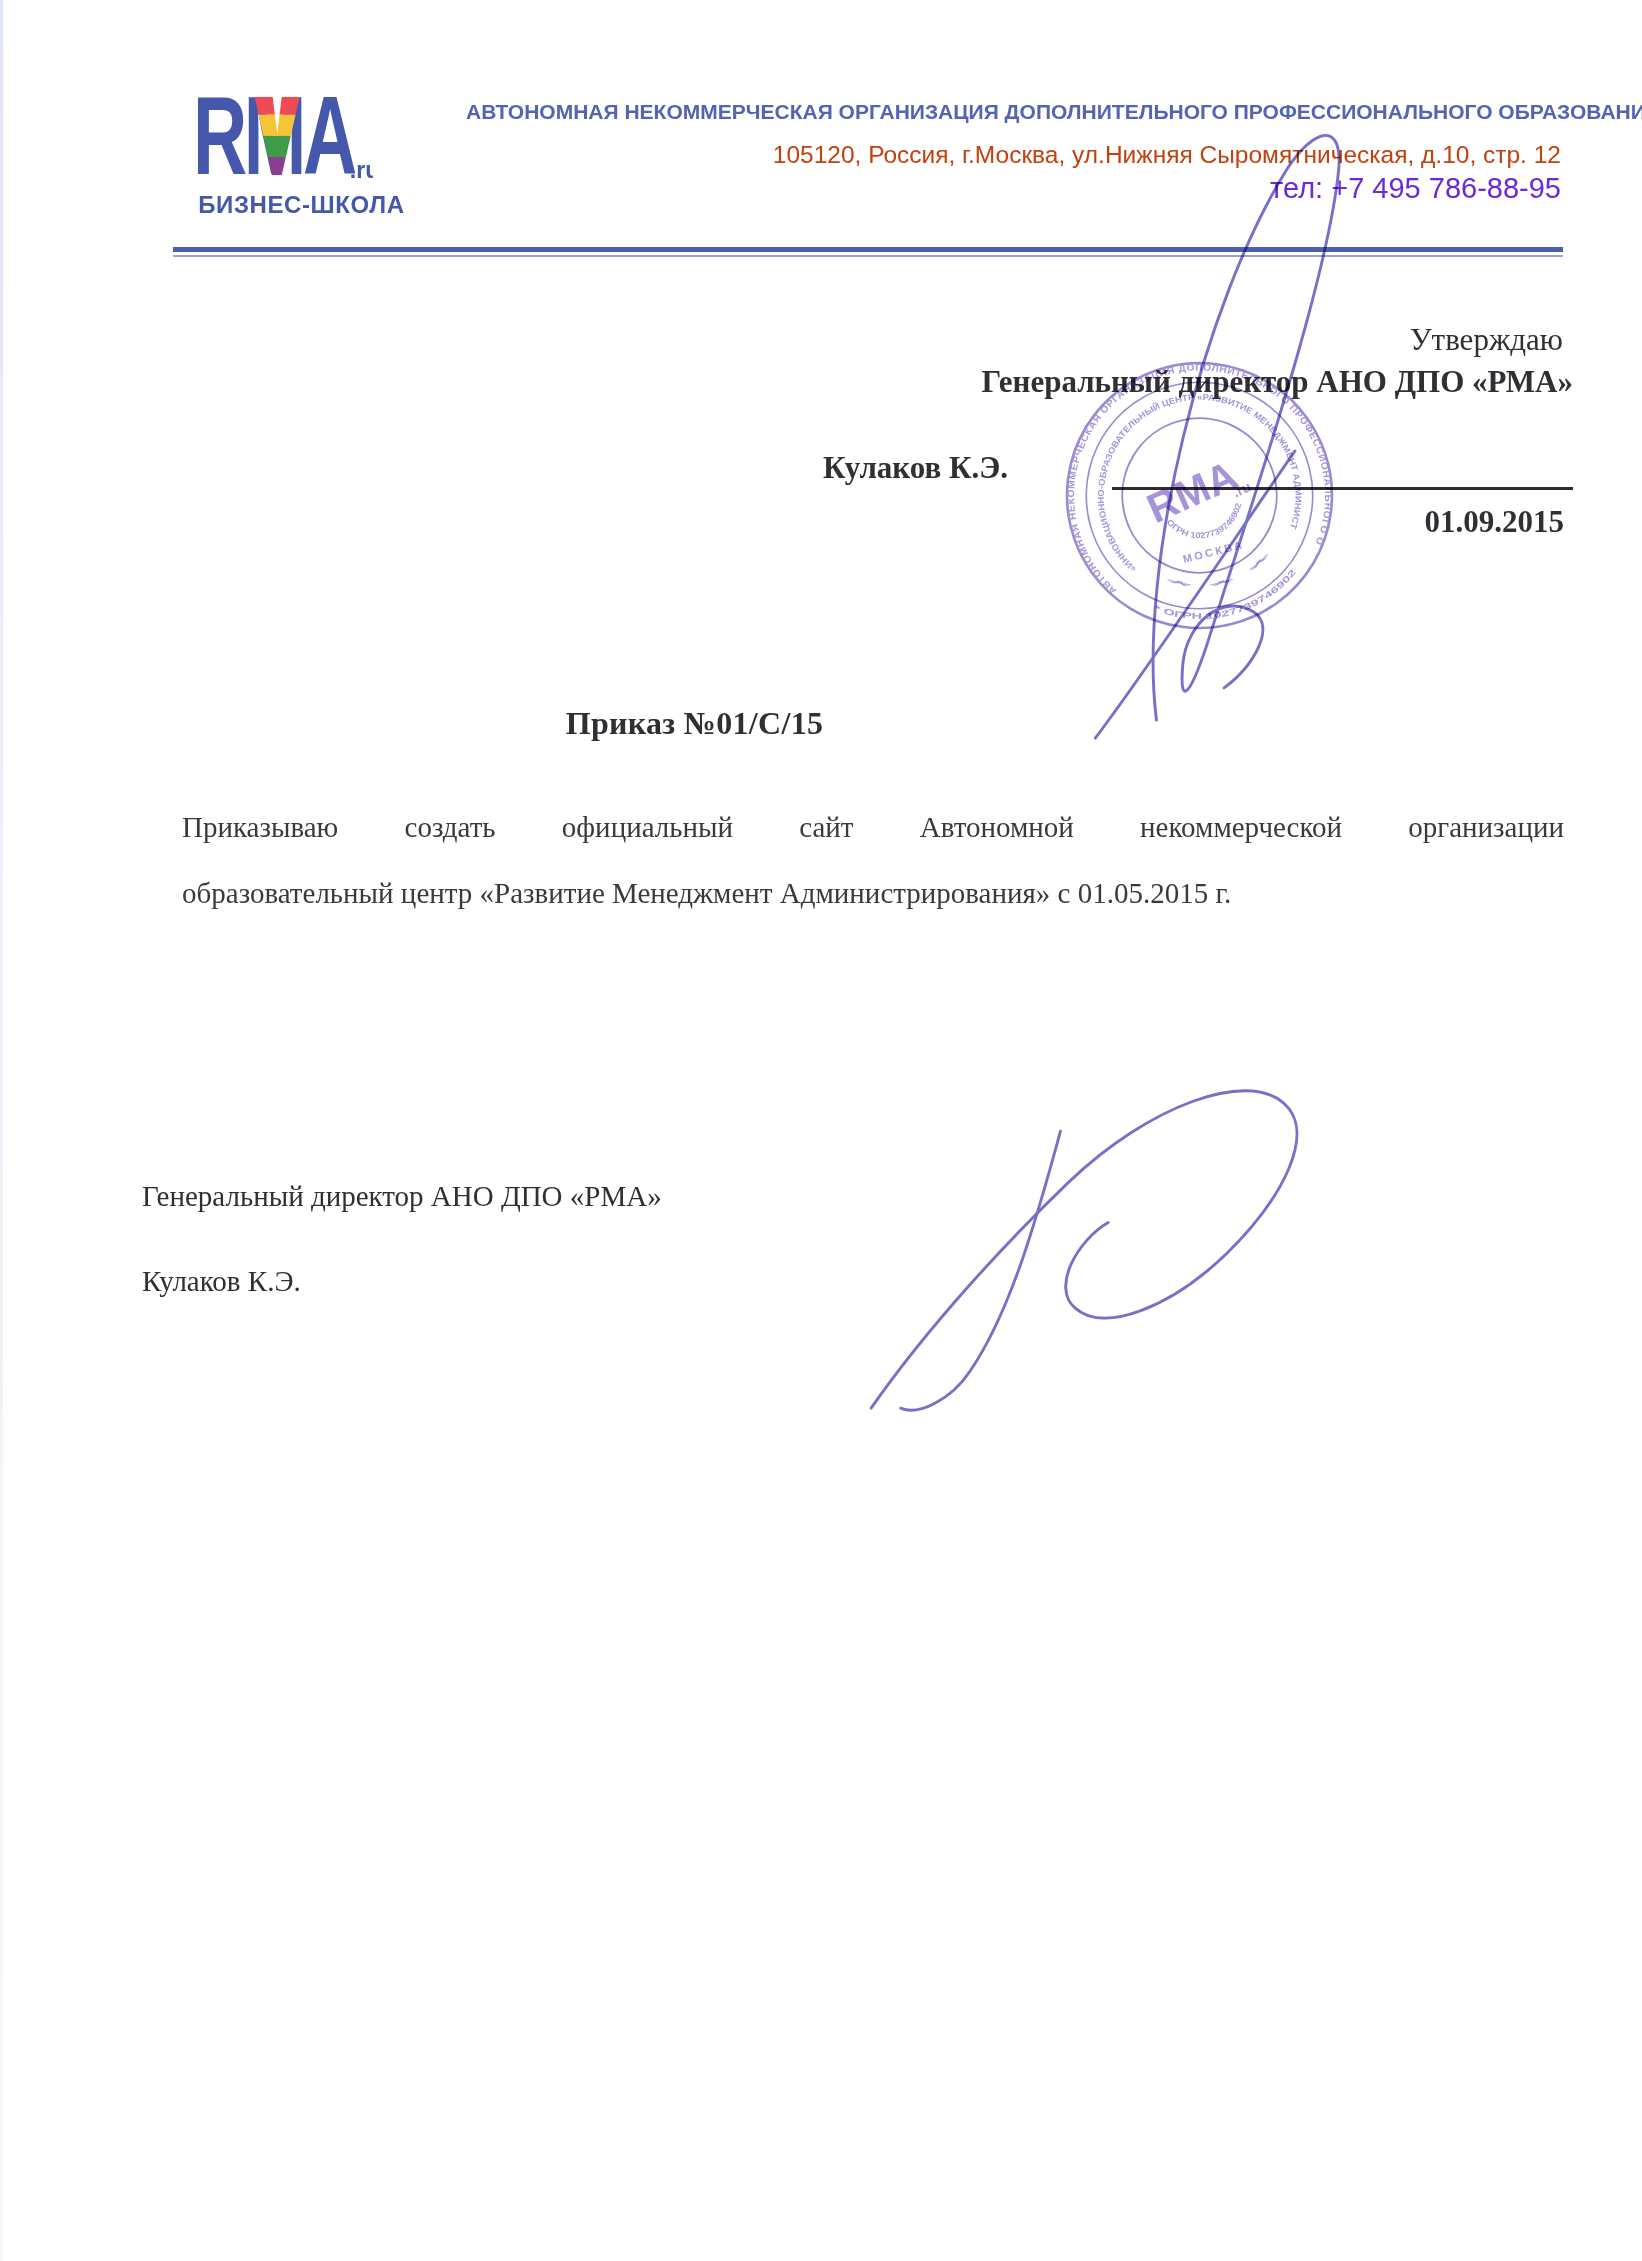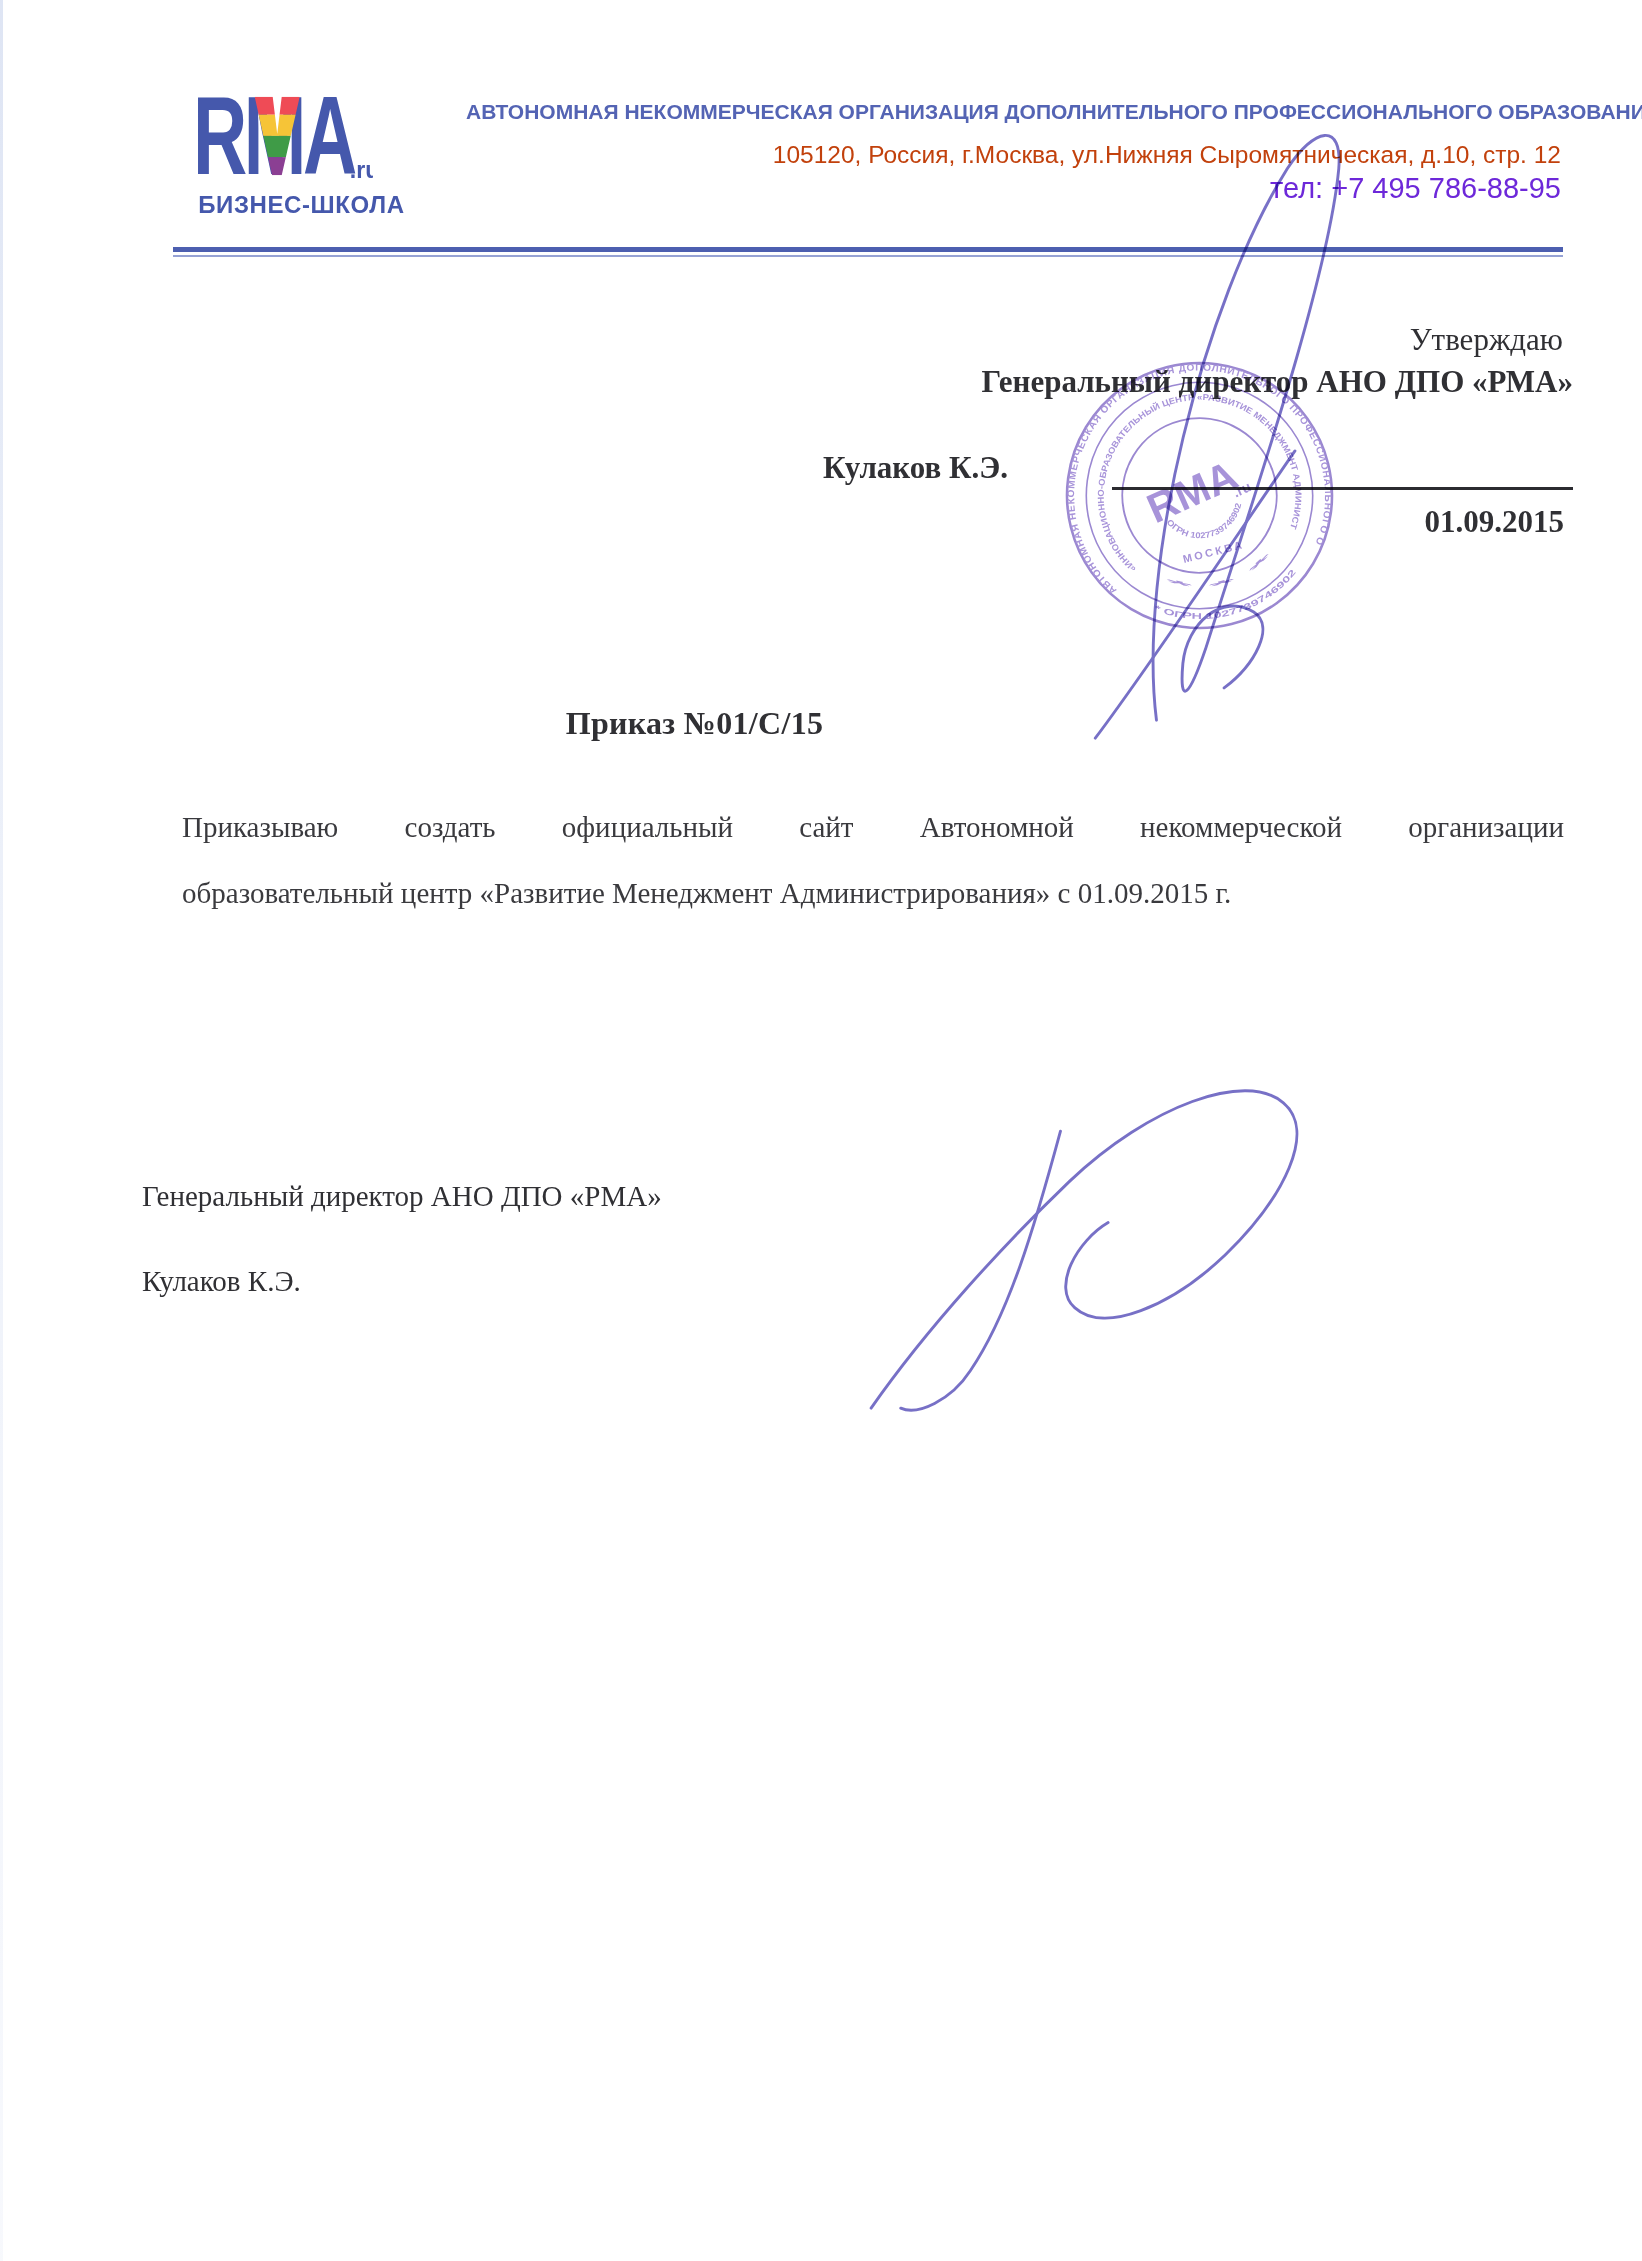--- a/index.html
+++ b/index.html
@@ -117,21 +117,21 @@
 
   <div class="utv">Утверждаю</div>
   <div class="gendir">Генеральный директор АНО ДПО «РМА»</div>
   <div class="kname">Кулаков К.Э.</div>
   <div class="sig-underline"></div>
   <div class="adate">01.09.2015</div>
 
   <div class="order-title">Приказ №01/С/15</div>
   <div class="order-body">
     <div class="order-line">Приказываю создать официальный сайт Автономной некоммерческой организации</div>
-    <div class="order-line last">образовательный центр «Развитие Менеджмент Администрирования» с 01.09.2015 г.</div>
+    <div class="order-line last">образовательный центр «Развитие Менеджмент Администрирования» с 01.05.2015 г.</div>
   </div>
 
   <div class="signoff-dir">Генеральный директор АНО ДПО «РМА»</div>
   <div class="signoff-name">Кулаков К.Э.</div>
 
   <svg class="stamp" viewBox="-220 -220 440 440">
     <g fill="none" stroke="#8d78cb">
       <circle r="206" stroke-width="4"></circle>
       <circle r="176" stroke-width="2.5"></circle>
       <circle r="120" stroke-width="3"></circle>

